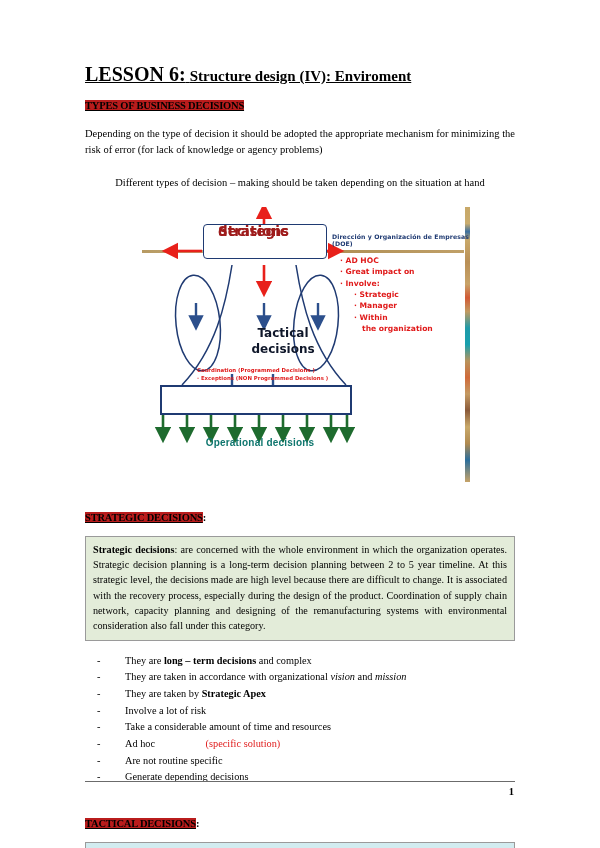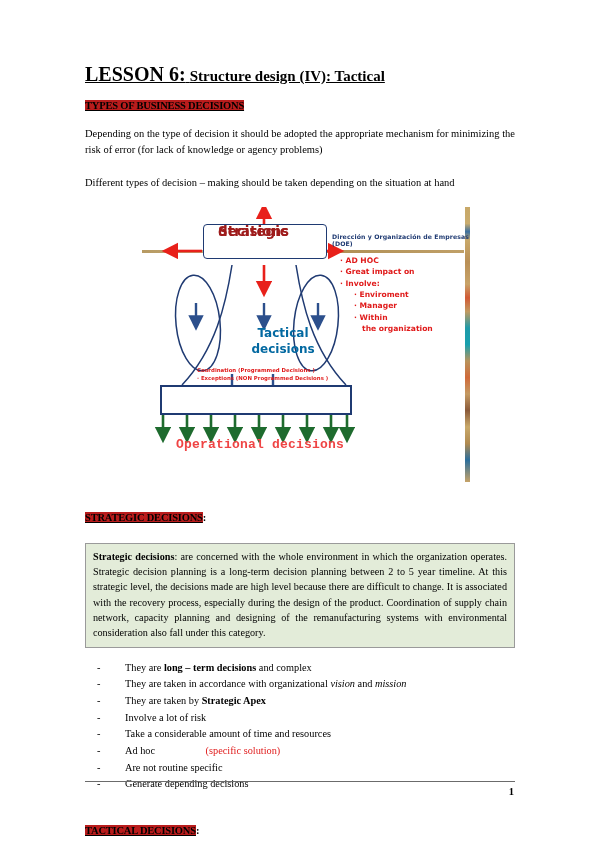--- a/index.html
+++ b/index.html
@@ -19,21 +19,21 @@
   .hl-head{
     display:inline-block;margin-top:14px;
     font-size:10.5px;font-weight:bold;
     background:#b91c1c;text-decoration:underline;letter-spacing:-0.2px;
   }
   .colon{background:transparent;text-decoration:none;font-weight:bold;font-size:10.5px;}
 
   p.body{
     font-size:10.5px;line-height:1.55;margin:13px 0 0 0;text-align:justify;
   }
-  p.body.nojust{text-align:left;margin-top:16px;}
+  p.body.nojust{text-align:center;margin-top:16px;}
 
   
   .diagram{position:relative;width:330px;height:275px;margin:16px 0 0 55px;background:#fff;}
   .dgm-inner{position:absolute;inset:0;overflow:hidden;}
   .strip{position:absolute;right:0px;top:0;width:5px;height:275px;
     background:linear-gradient(to bottom,
       #c8a868 0%, #c9ac6e 6%, #3b6fa0 9%, #c9a96a 12%, #b98f56 20%,
       #c8a368 28%, #d15a35 33%, #c29a60 38%, #1f9aa8 44%, #17a0ae 50%,
       #b9935c 56%, #d06a3a 62%, #c49a62 68%, #8a5a3a 74%, #c9a96a 80%,
       #b08a50 86%, #2b6e9c 92%, #c7a368 100%);}
@@ -55,38 +55,38 @@
     color:#e01b1b;line-height:11.4px;z-index:5;}
   .red-list .ind{padding-left:14px;}
   .red-list .ind2{padding-left:22px;}
 
   .green-list{position:absolute;left:205px;top:224px;width:125px;
     font-family:"DejaVu Sans",sans-serif;font-size:6.6px;font-weight:bold;
     color:#1e6b2e;line-height:10.6px;z-index:5;}
 
   .tactical-lbl{position:absolute;left:88px;top:118px;width:110px;text-align:center;
     font-family:"DejaVu Sans",sans-serif;font-size:12px;font-weight:bold;
-    color:#0369a1;line-height:16px;z-index:4;}
+    color:#0f172a;line-height:16px;z-index:4;}
 
   .oper-lbl{position:absolute;left:30px;top:230px;width:180px;text-align:center;
-    font-family:Liberation Mono, monospace;font-size:13px;font-weight:bold;
-    color:#ef4444;letter-spacing:0.2px;z-index:4;}
+    font-family:Liberation Sans, sans-serif;font-size:10px;font-weight:bold;
+    color:#0f766e;letter-spacing:0.2px;z-index:4;}
 
   .coord{position:absolute;left:57px;top:159px;width:150px;
     font-family:"DejaVu Sans",sans-serif;font-size:5.4px;font-weight:bold;
     color:#e01b1b;line-height:8px;z-index:7;}
 
   .op-box{position:absolute;left:20px;top:178px;width:188px;height:26px;
     border:2px solid #1f3a72;background:#fff;z-index:3;}
 
   svg.dgm-svg{position:absolute;left:0;top:0;width:330px;height:275px;z-index:2;}
 
   
   .callout{
-    margin-top:18px;padding:5px 7px 6px 7px;
+    margin-top:11px;padding:5px 7px 6px 7px;
     border:1px solid #9a9a9a;font-size:10.2px;line-height:1.5;text-align:justify;
   }
   .callout.green{background:#e3ecd9;}
   .callout.cyan{background:#d2ecf0;}
   .callout b{font-weight:bold;}
 
   ul.dash{list-style:none;margin:12px 0 0 0;padding:0;}
   ul.dash li{position:relative;padding-left:40px;font-size:10.3px;line-height:1.62;}
   ul.dash li:before{content:"-";position:absolute;left:12px;top:0;}
   ul.dash li i{font-style:italic;}
@@ -96,21 +96,21 @@
   .footrule{position:absolute;left:85px;top:781px;width:430px;height:1px;background:#6b6b6b;}
   .pagenum{position:absolute;left:480px;top:786px;width:34px;text-align:right;
     font-size:10.5px;font-weight:bold;}
 </style>
 </head>
 <body>
 
 <div class="page">
   <div class="content">
 
-    <h1 class="lesson"><span class="big">LESSON 6:</span> <span class="rest">Structure design (IV): Tactical</span></h1>
+    <h1 class="lesson"><span class="big">LESSON 6:</span> <span class="rest">Structure design (IV): Enviroment</span></h1>
 
     <div>
       <span class="hl-head">TYPES OF BUSINESS DECISIONS</span>
     </div>
 
     <p class="body">Depending on the type of decision it should be adopted the appropriate mechanism for minimizing the risk of error (for lack of knowledge or agency problems)</p>
     <p class="body nojust">Different types of decision – making should be taken depending on the situation at hand</p>
 
     <div class="diagram">
       <div class="dgm-inner">
@@ -171,21 +171,21 @@
         <div class="strat-box">
           <span><span>Strategic</span><br><span>decisions</span></span>
         </div>
 
         <div class="doe">Dirección y Organización de Empresas (DOE)</div>
 
         <div class="red-list">
           <div>· AD HOC</div>
           <div>· Great impact on</div>
           <div>· Involve:</div>
-          <div class="ind">· Enviroment</div>
+          <div class="ind">· Strategic</div>
           <div class="ind">· Manager</div>
           <div class="ind">· Within</div>
           <div class="ind2">the organization</div>
         </div>
 
         <div class="tactical-lbl"><span>Tactical</span><br><span>decisions</span></div>
 
         <div class="coord">
           <div>Coordination (Programmed Decisions )</div>
           <div>· Exceptions (NON Programmed Decisions )</div>

